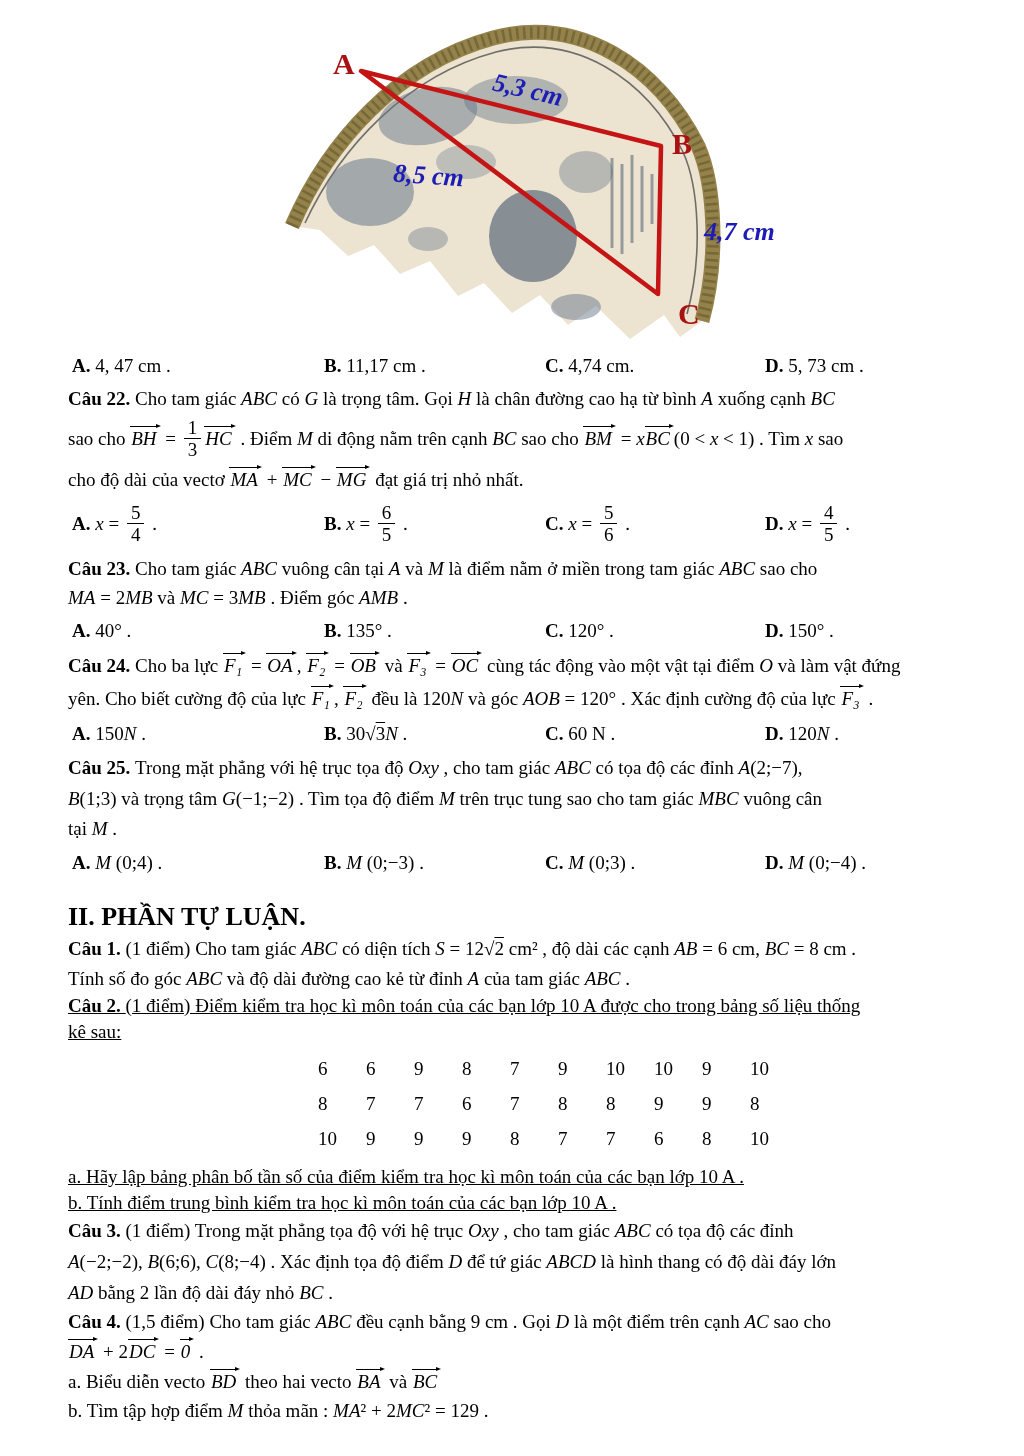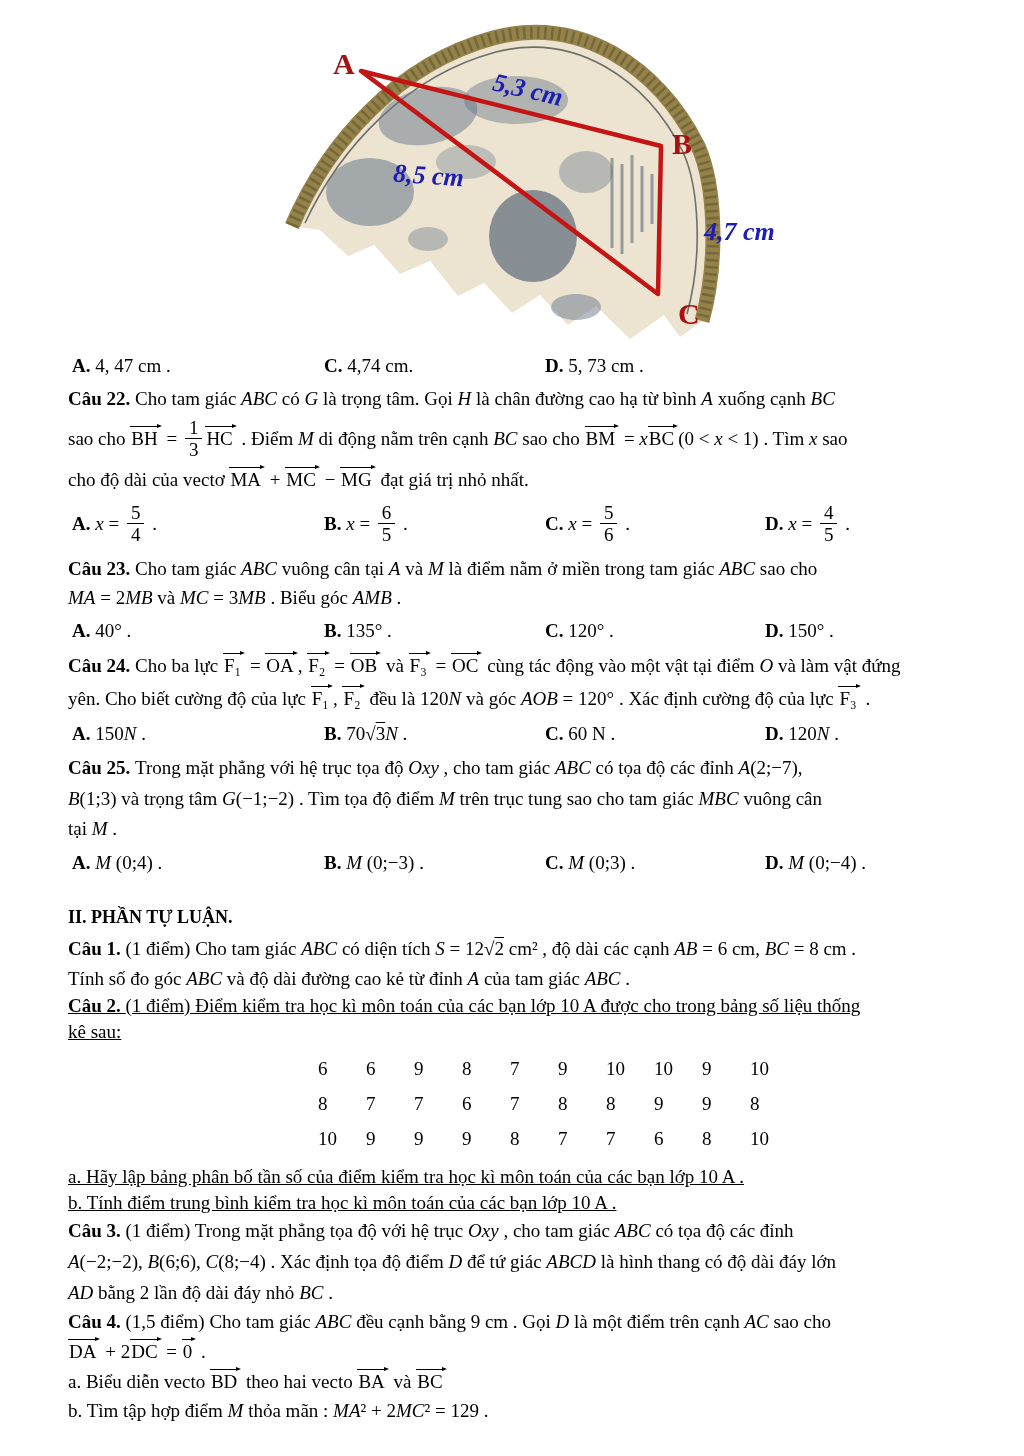--- a/index.html
+++ b/index.html
@@ -16,21 +16,21 @@
   p.lh31{line-height:31px;}
   p.lh33{line-height:33px;}
   p.tall{line-height:52px;}
   .opts{display:grid;grid-template-columns:252px 221px 220px 1fr;line-height:29px;margin:4px;}
   .opts.lh31{line-height:31px;}
   .opts.tall{line-height:52px;}
   .opt{margin:0;white-space:nowrap;}
   .b{font-weight:bold;}
   .m{font-style:italic;}
   .ol{text-decoration:overline;}
-  .vec{position:relative;display:inline-block;padding:3px 4px 0 1px;line-height:1.12;}
+  .vec{position:relative;font-style:italic;display:inline-block;padding:3px 4px 0 1px;line-height:1.12;}
   .vec::before{content:"";position:absolute;left:0;right:5px;top:1px;border-top:1.5px solid #000;}
   .vec::after{content:"";position:absolute;right:0;top:-1.5px;width:0;height:0;
     border-left:5px solid #000;border-top:2.8px solid transparent;border-bottom:2.8px solid transparent;}
   .frac{display:inline-block;vertical-align:middle;text-align:center;line-height:1.12;margin:0 3px;transform:translateY(-2px);}
   .frac .fn{display:block;border-bottom:1.4px solid #000;padding:0 4px;}
   .frac .fd{display:block;}
   .sec{font-weight:bold;margin:26px 0 3px 0;line-height:26px;}
   .scores{margin:6px 0 8px 250px;}
   .score-row{display:flex;height:35px;align-items:center;}
   .score-cell{width:48px;}
@@ -71,63 +71,64 @@
         <text x="394" y="130" font-size="30" font-weight="bold" fill="#a81212">B</text>
         <text x="400" y="300" font-size="30" font-weight="bold" fill="#a81212">C</text>
         <text x="248" y="74" font-size="26" font-weight="bold" font-style="italic" fill="#1d1db5" text-anchor="middle" transform="rotate(13 248 74)">5,3 cm</text>
         <text x="150" y="160" font-size="26" font-weight="bold" font-style="italic" fill="#1d1db5" text-anchor="middle" transform="rotate(4 150 160)">8,5 cm</text>
         <text x="426" y="216" font-size="26" font-weight="bold" font-style="italic" fill="#1d1db5">4,7 cm</text>
       </svg>
     </div>
 
     <div class="opts">
       <p class="opt"><span class="b">A. </span><span>4, 47 cm .</span></p>
+      <p class="opt"><span class="b">B. </span><span>11,17 cm .</span></p>
       <p class="opt"><span class="b">C. </span><span>4,74 cm.</span></p>
       <p class="opt"><span class="b">D. </span><span>5, 73 cm .</span></p>
     </div>
 
     <p class="line"><span class="b">Câu 22. </span><span>Cho tam giác </span><span class="m">ABC</span><span> có </span><span class="m">G</span><span> là trọng tâm. Gọi </span><span class="m">H</span><span> là chân đường cao hạ từ bình </span><span class="m">A</span><span> xuống cạnh </span><span class="m">BC</span></p>
     <p class="line tall"><span>sao cho </span><span class="vec">BH</span><span> = </span><span class="frac"><span class="fn">1</span><span class="fd">3</span></span><span class="vec">HC</span><span> . Điểm </span><span class="m">M</span><span> di động nằm trên cạnh </span><span class="m">BC</span><span> sao cho </span><span class="vec">BM</span><span> = </span><span class="m">x</span><span class="vec">BC</span><span>(0 &lt; </span><span class="m">x</span><span> &lt; 1) . Tìm </span><span class="m">x</span><span> sao</span></p>
     <p class="line"><span>cho độ dài của vectơ </span><span class="vec">MA</span><span> + </span><span class="vec">MC</span><span> − </span><span class="vec">MG</span><span> đạt giá trị nhỏ nhất.</span></p>
     <div class="opts tall">
       <p class="opt"><span class="b">A. </span><span class="m">x</span><span> = </span><span class="frac"><span class="fn">5</span><span class="fd">4</span></span><span> .</span></p>
       <p class="opt"><span class="b">B. </span><span class="m">x</span><span> = </span><span class="frac"><span class="fn">6</span><span class="fd">5</span></span><span> .</span></p>
       <p class="opt"><span class="b">C. </span><span class="m">x</span><span> = </span><span class="frac"><span class="fn">5</span><span class="fd">6</span></span><span> .</span></p>
       <p class="opt"><span class="b">D. </span><span class="m">x</span><span> = </span><span class="frac"><span class="fn">4</span><span class="fd">5</span></span><span> .</span></p>
     </div>
 
     <p class="line"><span class="b">Câu 23. </span><span>Cho tam giác </span><span class="m">ABC</span><span> vuông cân tại </span><span class="m">A</span><span> và </span><span class="m">M</span><span> là điểm nằm ở miền trong tam giác </span><span class="m">ABC</span><span> sao cho</span></p>
-    <p class="line"><span class="m">MA</span><span> = 2</span><span class="m">MB</span><span> và </span><span class="m">MC</span><span> = 3</span><span class="m">MB</span><span> . Biểu góc </span><span class="m">AMB</span><span> .</span></p>
+    <p class="line"><span class="m">MA</span><span> = 2</span><span class="m">MB</span><span> và </span><span class="m">MC</span><span> = 3</span><span class="m">MB</span><span> . Điểm góc </span><span class="m">AMB</span><span> .</span></p>
     <div class="opts">
       <p class="opt"><span class="b">A. </span><span>40° .</span></p>
       <p class="opt"><span class="b">B. </span><span>135° .</span></p>
       <p class="opt"><span class="b">C. </span><span>120° .</span></p>
       <p class="opt"><span class="b">D. </span><span>150° .</span></p>
     </div>
 
     <p class="line lh33"><span class="b">Câu 24. </span><span>Cho ba lực </span><span class="vec">F₁</span><span> = </span><span class="vec">OA</span><span>, </span><span class="vec">F₂</span><span> = </span><span class="vec">OB</span><span> và </span><span class="vec">F₃</span><span> = </span><span class="vec">OC</span><span> cùng tác động vào một vật tại điểm </span><span class="m">O</span><span> và làm vật đứng</span></p>
     <p class="line lh33"><span>yên. Cho biết cường độ của lực </span><span class="vec">F₁</span><span>, </span><span class="vec">F₂</span><span> đều là 120</span><span class="m">N</span><span> và góc </span><span class="m">AOB</span><span> = 120° . Xác định cường độ của lực </span><span class="vec">F₃</span><span> .</span></p>
     <div class="opts">
       <p class="opt"><span class="b">A. </span><span>150</span><span class="m">N</span><span> .</span></p>
-      <p class="opt"><span class="b">B. </span><span>70</span><span>√</span><span class="ol">3</span><span class="m">N</span><span> .</span></p>
+      <p class="opt"><span class="b">B. </span><span>30</span><span>√</span><span class="ol">3</span><span class="m">N</span><span> .</span></p>
       <p class="opt"><span class="b">C. </span><span>60 N .</span></p>
       <p class="opt"><span class="b">D. </span><span>120</span><span class="m">N</span><span> .</span></p>
     </div>
 
     <p class="line lh31"><span class="b">Câu 25. </span><span>Trong mặt phẳng với hệ trục tọa độ </span><span class="m">Oxy</span><span> , cho tam giác </span><span class="m">ABC</span><span> có tọa độ các đỉnh </span><span class="m">A</span><span>(2;−7),</span></p>
     <p class="line lh31"><span class="m">B</span><span>(1;3) và trọng tâm </span><span class="m">G</span><span>(−1;−2) . Tìm tọa độ điểm </span><span class="m">M</span><span> trên trục tung sao cho tam giác </span><span class="m">MBC</span><span> vuông cân</span></p>
     <p class="line"><span>tại </span><span class="m">M</span><span> .</span></p>
     <div class="opts lh31">
       <p class="opt"><span class="b">A. </span><span class="m">M</span><span> (0;4) .</span></p>
       <p class="opt"><span class="b">B. </span><span class="m">M</span><span> (0;−3) .</span></p>
       <p class="opt"><span class="b">C. </span><span class="m">M</span><span> (0;3) .</span></p>
       <p class="opt"><span class="b">D. </span><span class="m">M</span><span> (0;−4) .</span></p>
     </div>
 
-    <h2 class="sec" style="font-size:18px;">II. PHẦN TỰ LUẬN.</h2>
+    <h2 class="sec" style="font-size:26px;">II. PHẦN TỰ LUẬN.</h2>
 
     <p class="line lh31"><span class="b">Câu 1. </span><span>(1 điểm) Cho tam giác </span><span class="m">ABC</span><span> có diện tích </span><span class="m">S</span><span> = 12</span><span>√</span><span class="ol">2</span><span> cm² , độ dài các cạnh </span><span class="m">AB</span><span> = 6 cm, </span><span class="m">BC</span><span> = 8 cm .</span></p>
     <p class="line"><span>Tính số đo góc </span><span class="m">ABC</span><span> và độ dài đường cao kẻ từ đỉnh </span><span class="m">A</span><span> của tam giác </span><span class="m">ABC</span><span> .</span></p>
 
     <p class="line lh26"><span class="b">Câu 2. </span><span>(1 điểm) Điểm kiểm tra học kì môn toán của các bạn lớp 10 A được cho trong bảng số liệu thống</span></p>
     <p class="line lh26"><span>kê sau:</span></p>
     <div class="scores">
         <div class="score-row">
           <span class="score-cell">6</span>
           <span class="score-cell">6</span>

